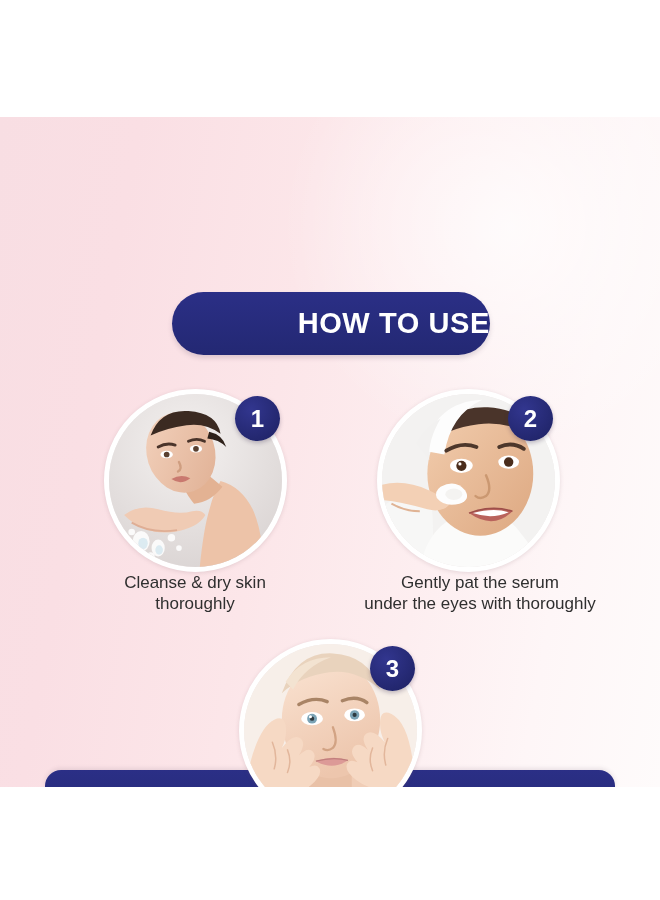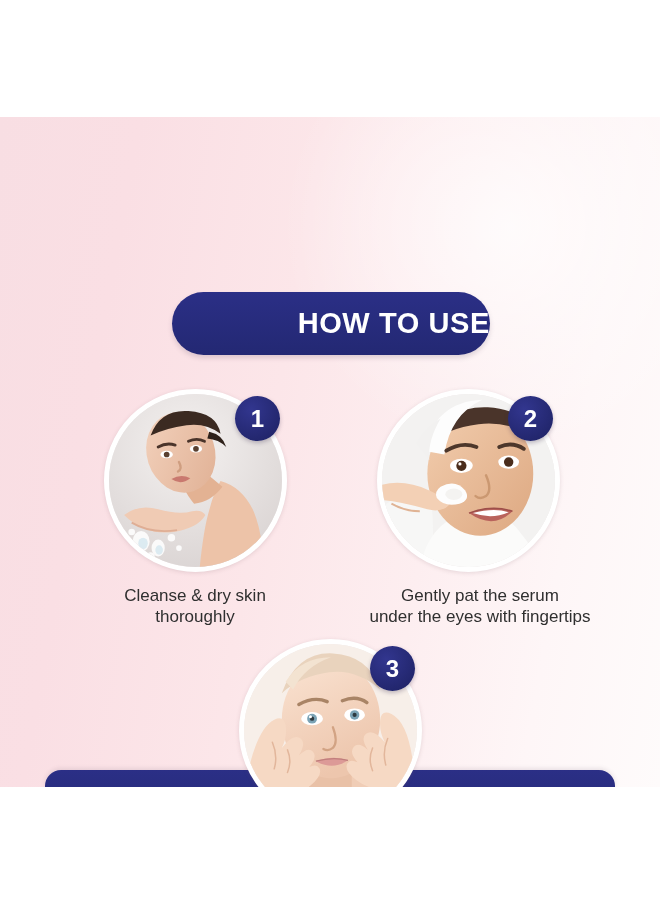--- a/index.html
+++ b/index.html
@@ -102,21 +102,20 @@
     display: flex;
     align-items: center;
     justify-content: center;
     right: 7px;
     top: 7px;
     box-shadow: 0 2px 4px rgba(60,45,80,0.3);
     z-index: 5;
   }
 
   .caption {
-    margin-top: 13px;
     text-align: center;
     color: #2f2f2f;
     font-size: 17px;
     line-height: 21px;
     white-space: pre-line;
   }
 
   #step1 { left: 25px;  top: 272px; width: 340px; }
   #step1 .photo-wrap { margin-left: 79px; }
   #step2 { left: 330px; top: 272px; width: 300px; }
@@ -255,21 +254,21 @@
           <path d="M0 96 q24 -6 50 6 q16 7 22 14 q-8 10 -24 6 q-26 -8 -48 -10 Z" fill="#f3d0b5"></path>
           <path d="M10 116 q14 8 30 8" stroke="#e0b394" stroke-width="2" fill="none"></path>
 
           <path d="M62 98 q16 -8 26 4 q6 10 -6 14 q-16 4 -24 -6 q-3 -7 4 -12 Z" fill="#fdfdfd"></path>
           <ellipse cx="76" cy="106" rx="9" ry="6" fill="#f4f3f1"></ellipse>
         </svg>
       </div>
       <div class="badge">2</div>
     </div>
     <div class="caption">Gently pat the serum
-under the eyes with fingertips</div>
+under the eyes with thoroughly</div>
   </div>
 
   <div class="step" id="step3">
     <div class="photo-wrap">
       <div class="photo">
         <svg viewBox="0 0 183 183" preserveAspectRatio="xMidYMid slice" aria-hidden="true">
           <defs>
             <linearGradient id="skin3" x1="0" y1="0" x2="0.4" y2="1">
               <stop offset="0%" stop-color="#fae3d2"></stop>
               <stop offset="100%" stop-color="#edc6ad"></stop>

